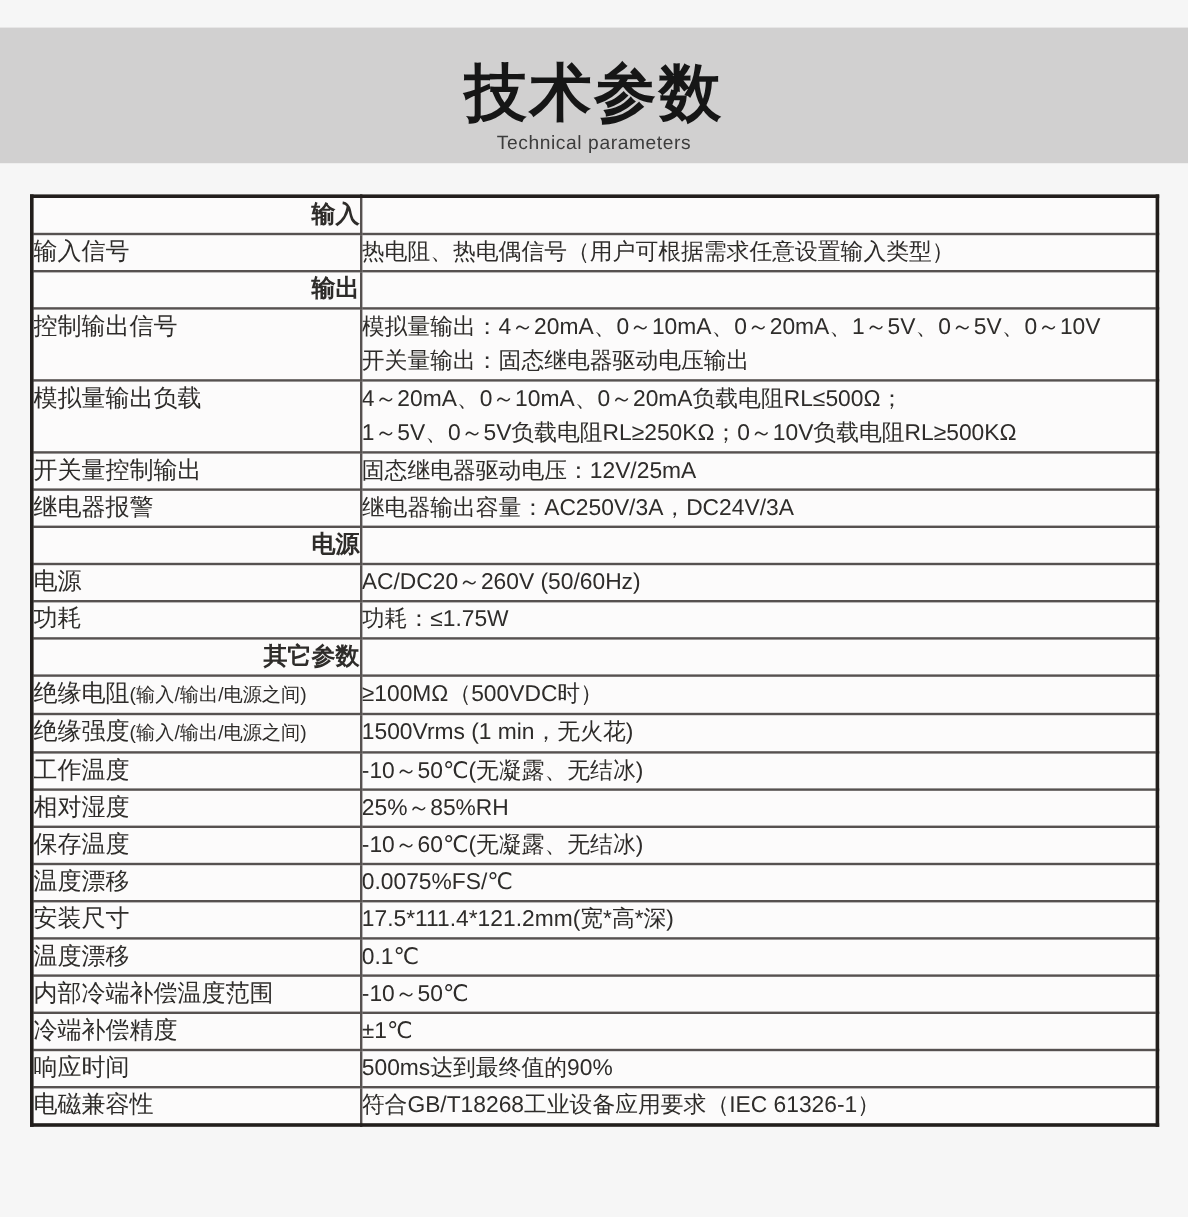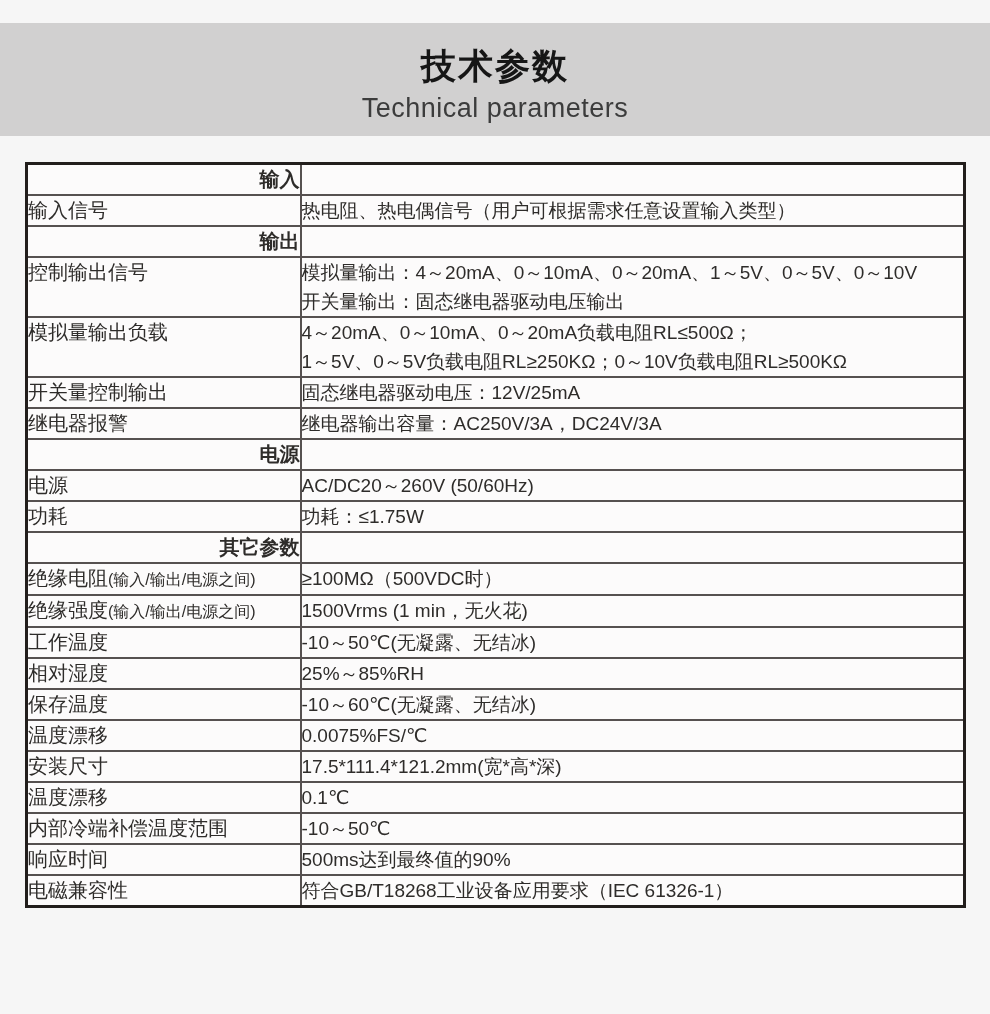--- a/index.html
+++ b/index.html
@@ -14,30 +14,30 @@
 
   
   .title-band {
     position: absolute;
     top: 23px; left: 0;
     width: 990px; height: 113px;
     background: #d1d0d0;
     text-align: center;
   }
   .page-title {
-    padding-top: 14px;
-    font-size: 35px;
+    padding-top: 26px;
+    font-size: 52px;
     font-weight: bold;
     line-height: 58px;
     letter-spacing: 2px;
     color: #161616;
   }
   .page-subtitle {
     margin-top: 1px;
-    font-size: 27px;
+    font-size: 16px;
     line-height: 24px;
     letter-spacing: 0.5px;
     color: #3c3c3c;
   }
 
   
   table.param-table {
     position: absolute;
     top: 162px; left: 25px;
     width: 941px;
@@ -203,20 +203,26 @@
             <div class="value-line">0.1℃</div>
           </td>
         </tr>
         <tr class="param single">
           <td class="label-cell"><span>内部冷端补偿温度范围</span></td>
           <td class="value-cell">
             <div class="value-line">-10～50℃</div>
           </td>
         </tr>
         <tr class="param single">
+          <td class="label-cell"><span>冷端补偿精度</span></td>
+          <td class="value-cell">
+            <div class="value-line">±1℃</div>
+          </td>
+        </tr>
+        <tr class="param single">
           <td class="label-cell"><span>响应时间</span></td>
           <td class="value-cell">
             <div class="value-line">500ms达到最终值的90%</div>
           </td>
         </tr>
         <tr class="param single">
           <td class="label-cell"><span>电磁兼容性</span></td>
           <td class="value-cell">
             <div class="value-line">符合GB/T18268工业设备应用要求（IEC 61326-1）</div>
           </td>

